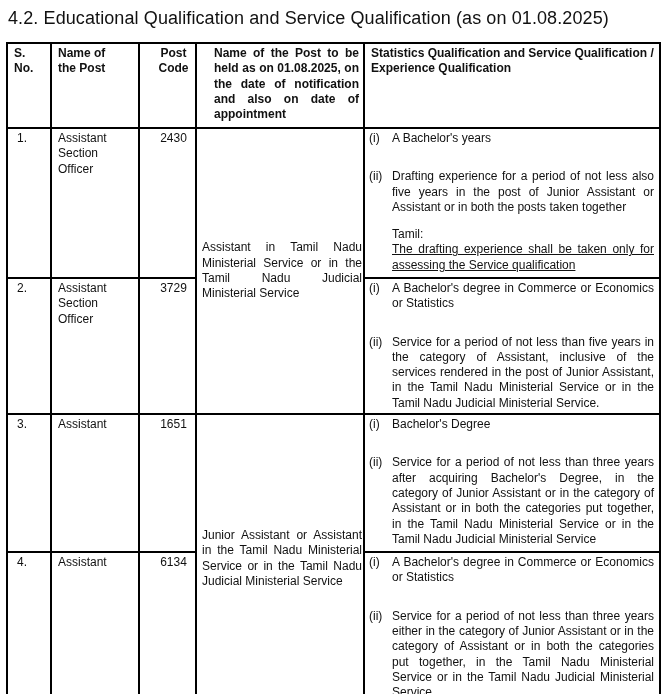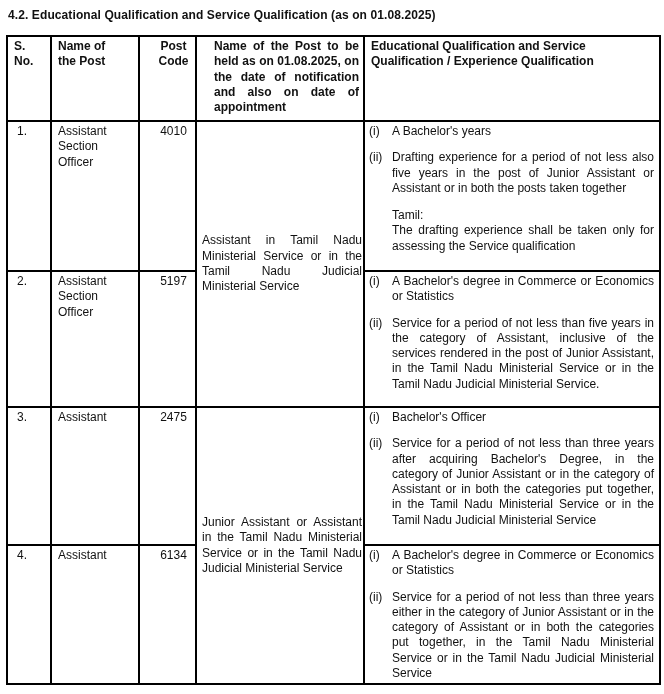--- a/index.html
+++ b/index.html
@@ -11,22 +11,22 @@
   }
   .page {
     width: 664px;
     height: 694px;
     box-sizing: border-box;
     padding: 7px 5px 0 5px;
     background: #ffffff;
     overflow: hidden;
   }
   .doc-title {
-    font-size: 12px;
-    font-weight: bold;
+    font-size: 18px;
+    font-weight: normal;
     margin: 1px 0 13px 3px;
     letter-spacing: 0.1px;
   }
   table.qual-table {
     border-collapse: collapse;
     table-layout: fixed;
     width: 653px;
     margin-left: 1px;
   }
   .qual-table th, .qual-table td {
@@ -58,26 +58,26 @@
   td.cell-sno { padding-left: 9px; }
   td.cell-held {
     vertical-align: middle;
     text-align: justify;
     padding-left: 5px;
     padding-right: 1px;
   }
   td.cell-qual { padding: 2px 5px 2px 4px; }
 
   .qitem { display: flex; }
-  .qitem + .qitem { margin-top: 11px; }
+  .qitem + .qitem { margin-top: 23px; }
   .qmark { flex: 0 0 23px; }
   .qtext { flex: 1 1 auto; text-align: justify; }
 
   .note-block { margin-left: 23px; margin-top: 12px; }
-  .note-text { text-align: justify; }
+  .note-text { text-align: justify; text-decoration: underline; }
 </style>
 </head>
 <body>
 
 <div class="page">
 
   <div class="doc-title">4.2. Educational Qualification and Service Qualification (as on 01.08.2025)</div>
 
   <table class="qual-table">
     <colgroup>
@@ -87,69 +87,69 @@
         <col class="c-held">
         <col class="c-qual">
     </colgroup>
 
     <tbody>
         <tr class="r-head">
       <th class="h-sno">S.<br>No.</th>
       <th class="h-name">Name of<br>the Post</th>
       <th class="h-code">Post<br>Code</th>
       <th class="h-held">Name of the Post to be held as on 01.08.2025, on the date of notification and also on date of appointment</th>
-      <th class="h-qual">Educational Qualification and Service Qualification / Experience Qualification</th>
+      <th class="h-qual">Statistics Qualification and Service Qualification / Experience Qualification</th>
     </tr>
 
     <tr class="r-1">
       <td class="cell-sno">1.</td>
       <td class="cell-name">Assistant Section Officer</td>
-      <td class="cell-code">4010</td>
+      <td class="cell-code">2430</td>
       <td class="cell-held" rowspan="2">Assistant in Tamil Nadu Ministerial Service or in the Tamil Nadu Judicial Ministerial Service</td>
       <td class="cell-qual">
         <div class="qitem">
           <span class="qmark">(i)</span>
           <span class="qtext">A Bachelor's years</span>
         </div>
         <div class="qitem">
           <span class="qmark">(ii)</span>
           <span class="qtext">Drafting experience for a period of not less also five years in the post of Junior Assistant or Assistant or in both the posts taken together</span>
         </div>
         <div class="note-block">
           <div class="note-label">Tamil:</div>
           <div class="note-text">The drafting experience shall be taken only for assessing the Service qualification</div>
         </div>
       </td>
     </tr>
 
     <tr class="r-2">
       <td class="cell-sno">2.</td>
       <td class="cell-name">Assistant Section Officer</td>
-      <td class="cell-code">5197</td>
+      <td class="cell-code">3729</td>
       <td class="cell-qual">
         <div class="qitem">
           <span class="qmark">(i)</span>
           <span class="qtext">A Bachelor's degree in Commerce or Economics or Statistics</span>
         </div>
         <div class="qitem">
           <span class="qmark">(ii)</span>
           <span class="qtext">Service for a period of not less than five years in the category of Assistant, inclusive of the services rendered in the post of Junior Assistant, in the Tamil Nadu Ministerial Service or in the Tamil Nadu Judicial Ministerial Service.</span>
         </div>
       </td>
     </tr>
 
     <tr class="r-3">
       <td class="cell-sno">3.</td>
       <td class="cell-name">Assistant</td>
-      <td class="cell-code">2475</td>
+      <td class="cell-code">1651</td>
       <td class="cell-held" rowspan="2">Junior Assistant or Assistant in the Tamil Nadu Ministerial Service or in the Tamil Nadu Judicial Ministerial Service</td>
       <td class="cell-qual">
         <div class="qitem">
           <span class="qmark">(i)</span>
-          <span class="qtext">Bachelor's Officer</span>
+          <span class="qtext">Bachelor's Degree</span>
         </div>
         <div class="qitem">
           <span class="qmark">(ii)</span>
           <span class="qtext">Service for a period of not less than three years after acquiring Bachelor's Degree, in the category of Junior Assistant or in the category of Assistant or in both the categories put together, in the Tamil Nadu Ministerial Service or in the Tamil Nadu Judicial Ministerial Service</span>
         </div>
       </td>
     </tr>
 
     <tr class="r-4">
       <td class="cell-sno">4.</td>

